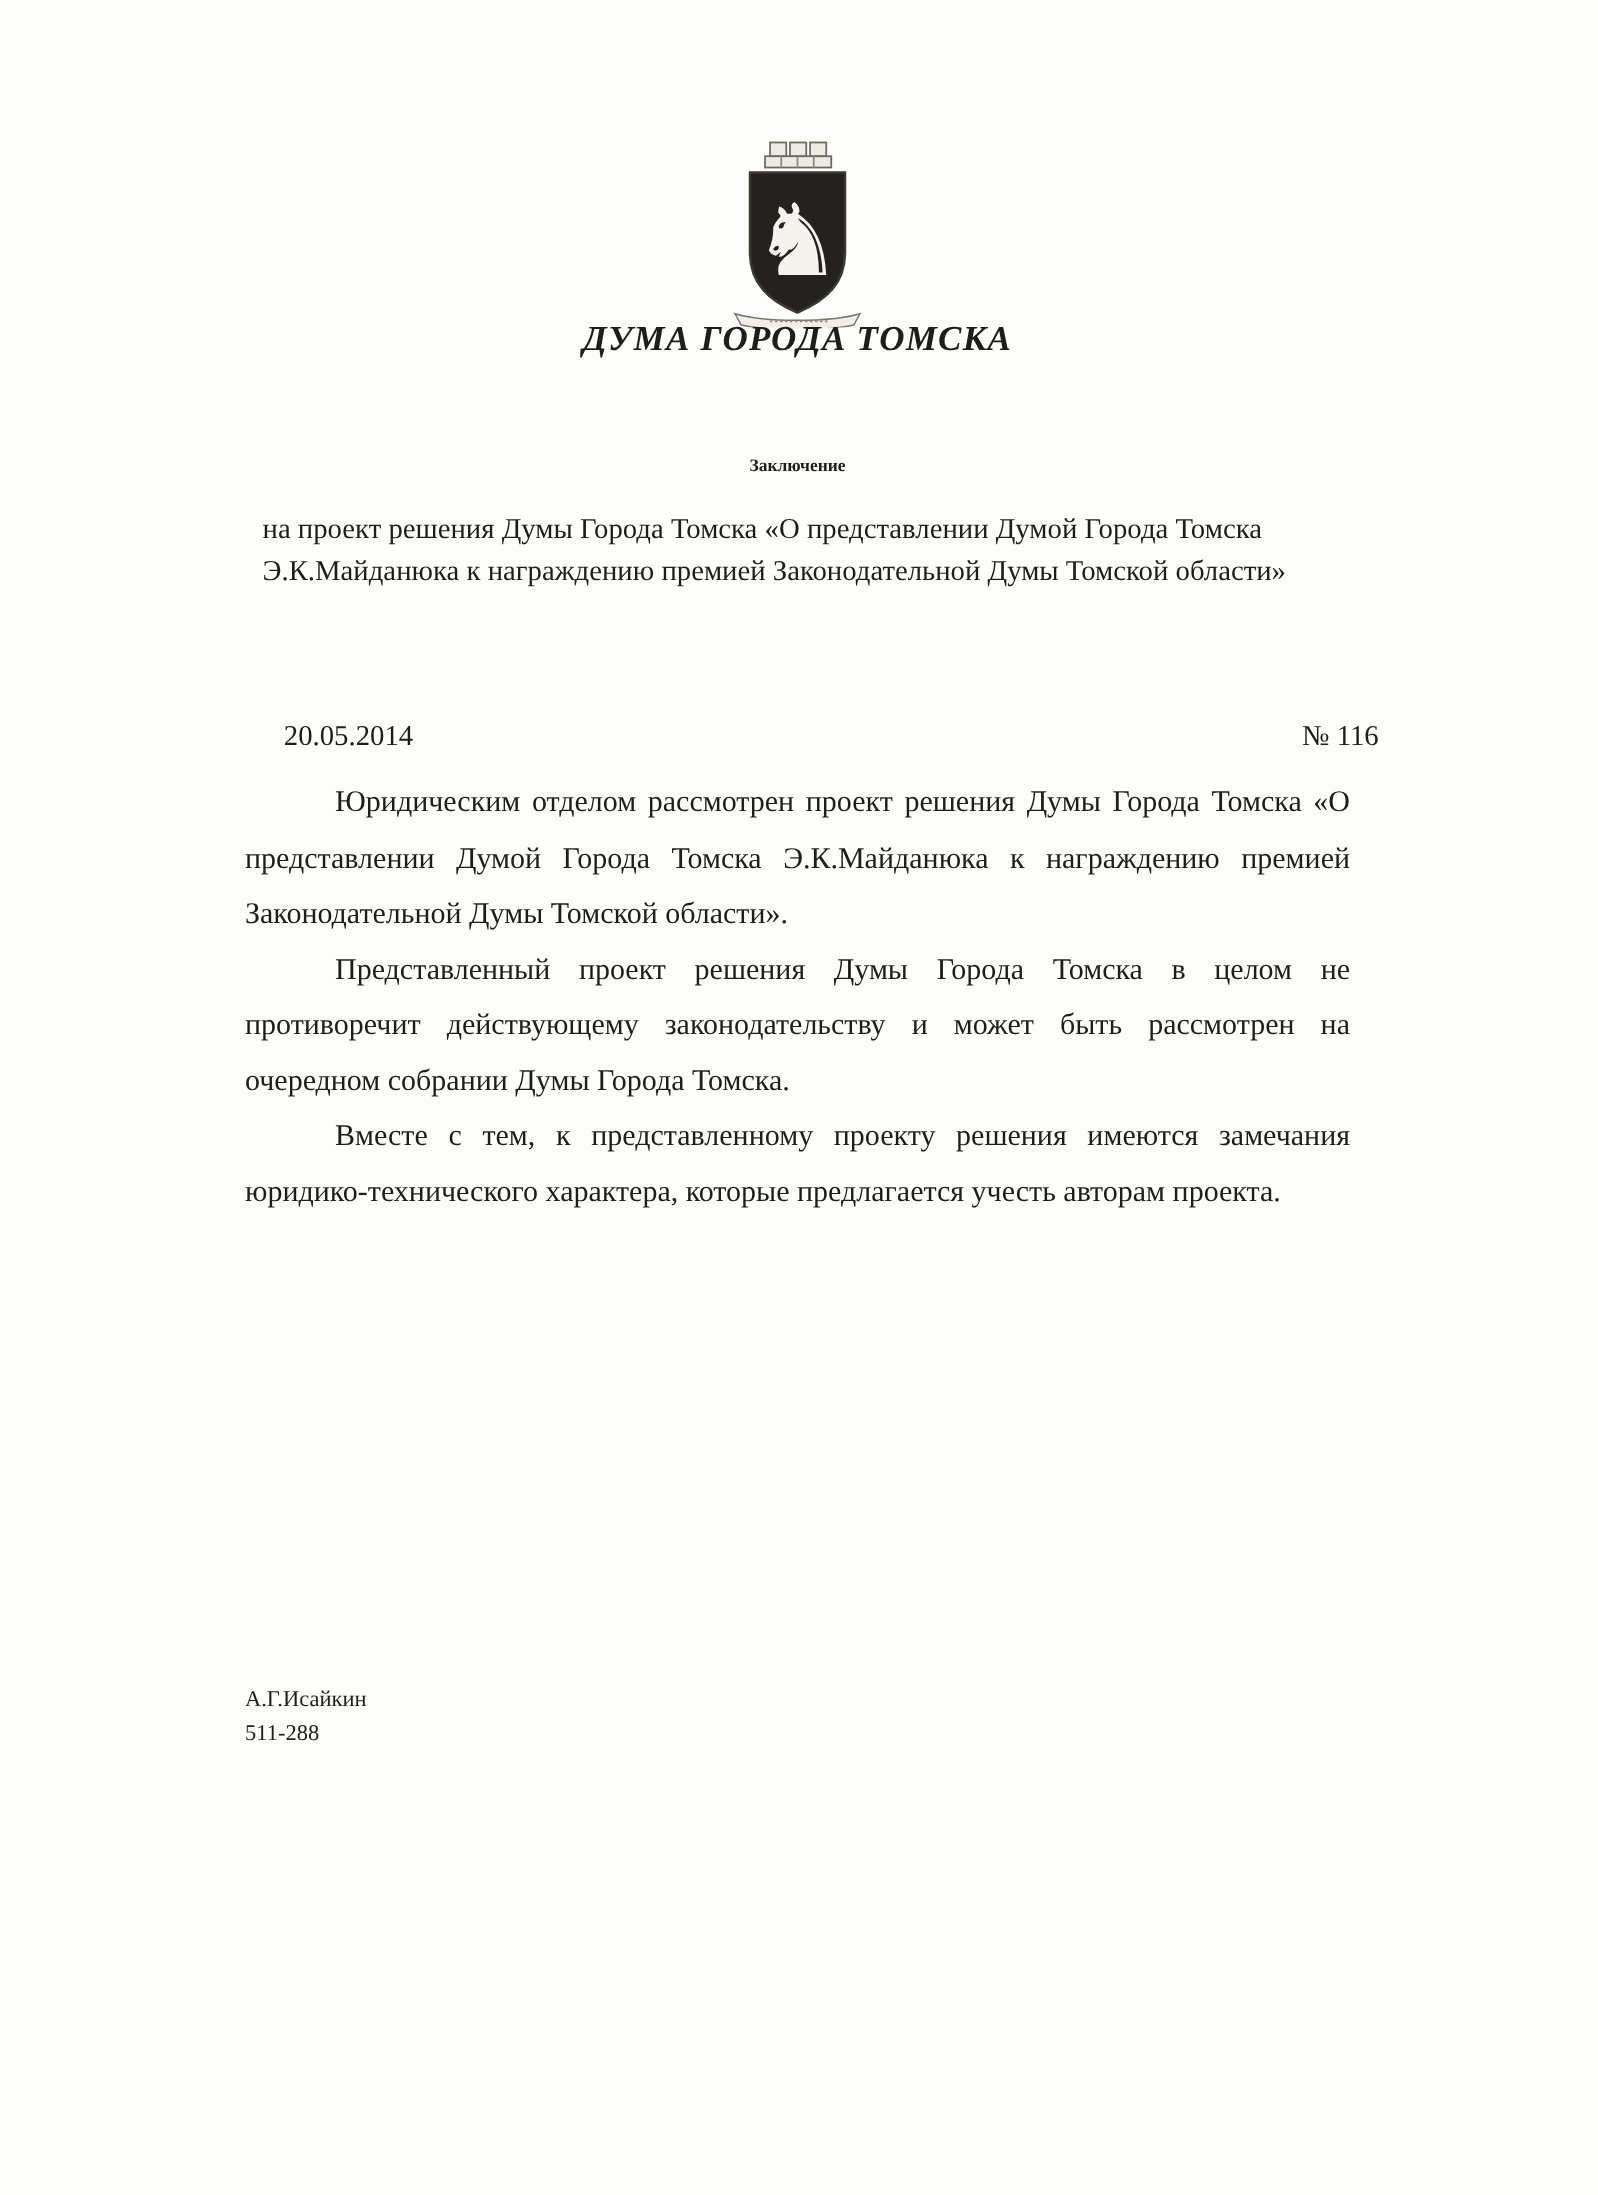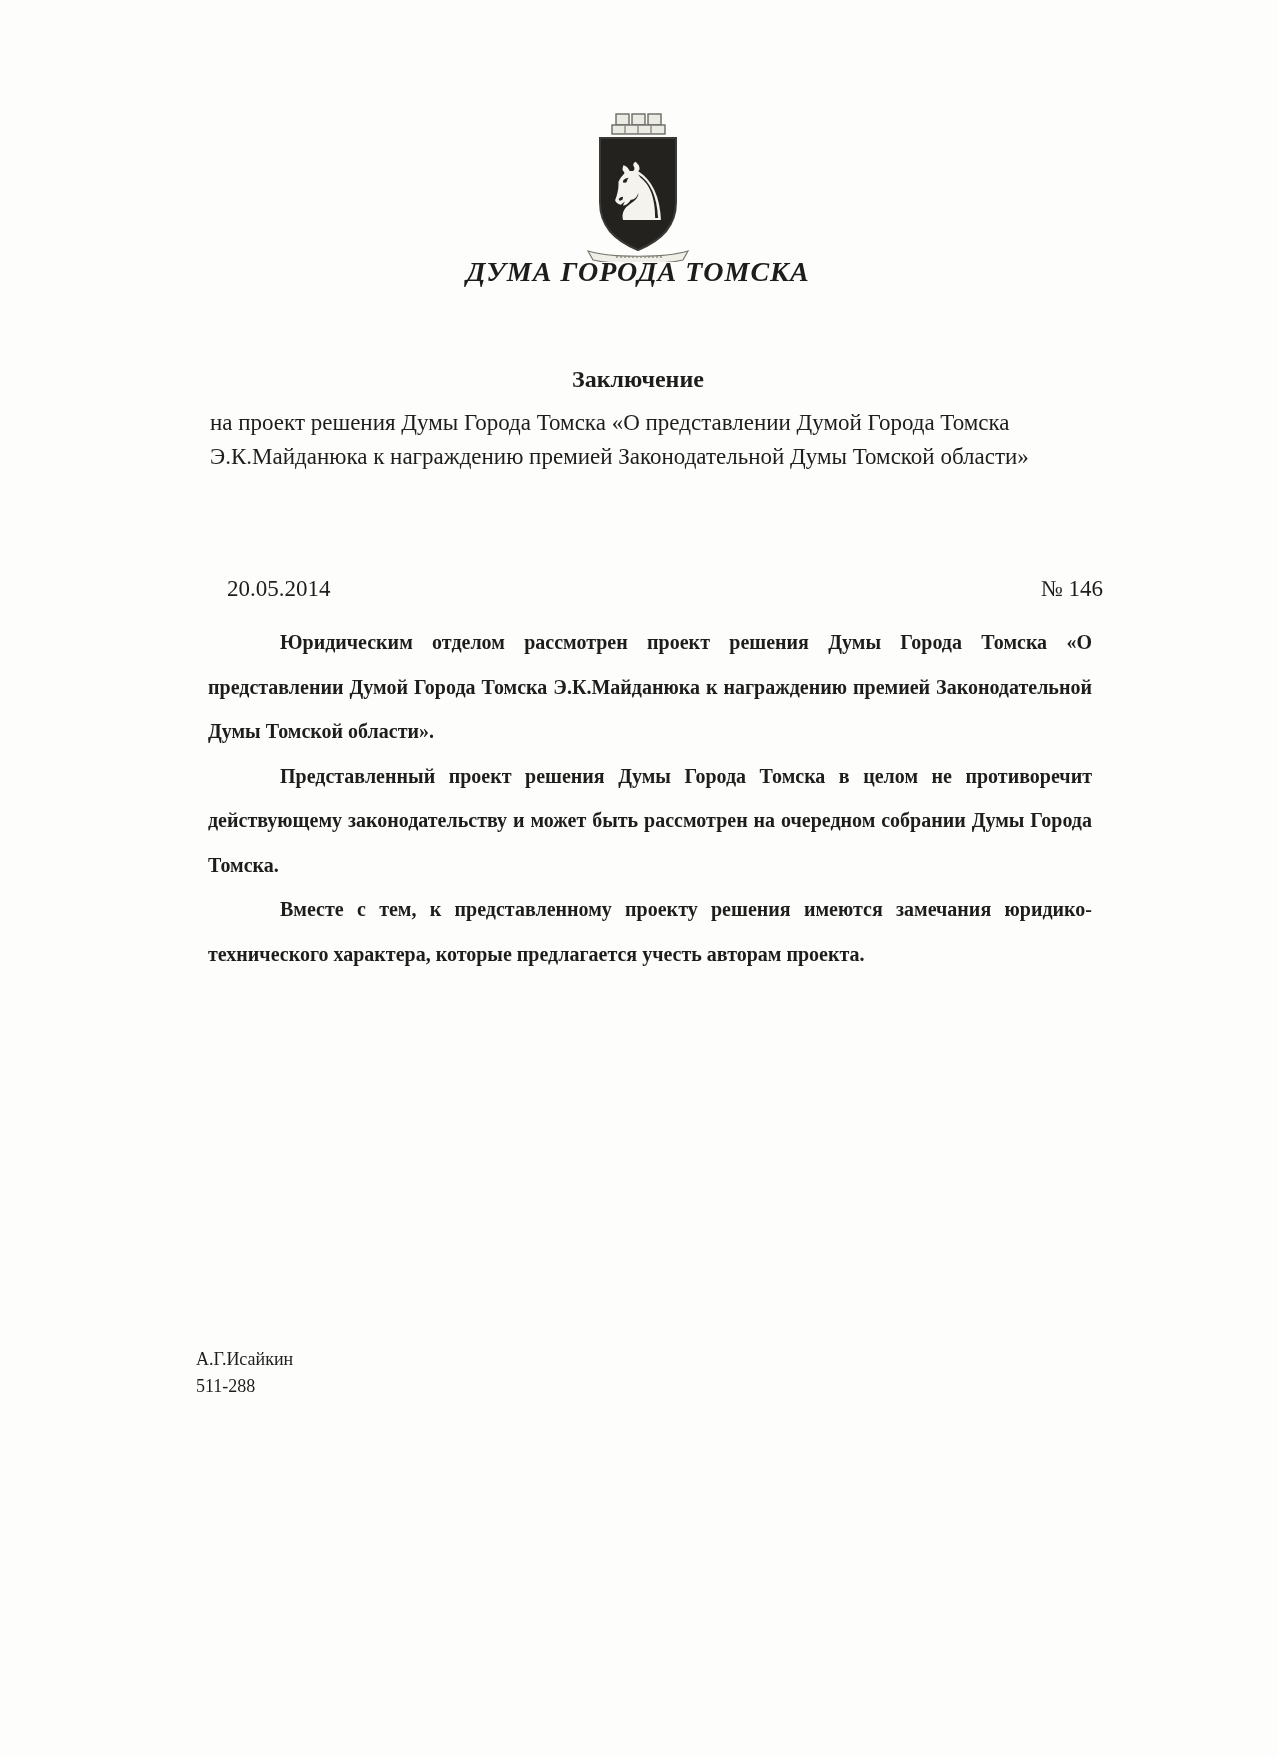--- a/index.html
+++ b/index.html
@@ -49,21 +49,21 @@
     font-size: 27px;
     letter-spacing: 0.5px;
   }
   .doc-type {
     position: absolute;
     top: 366px;
     left: 0;
     width: 100%;
     text-align: center;
     font-weight: bold;
-    font-size: 24px;
+    font-size: 14px;
   }
   .doc-title {
     position: absolute;
     top: 406px;
     left: 0;
     width: 100%;
     box-sizing: border-box;
     padding: 0 14px;
     text-align: left;
     font-weight: normal;
@@ -77,26 +77,25 @@
     width: 100%;
     display: flex;
     justify-content: space-between;
     font-size: 23px;
     margin-left: 31px;
   }
   .meta-number { padding-right: 8px; }
   .body-text {
     position: absolute;
     top: 620px;
-    left: 12px;
+    left: 0;
     width: 100%;
-    font-size: 20px;
+    font-size: 24px;
     line-height: 44.5px;
     text-align: justify;
-    font-weight: bold;
   }
   .body-text p { margin: 0; text-indent: 72px; }
   .sign-row {
     position: absolute;
     top: 1040px;
     left: 0;
     width: 100%;
     height: 90px;
     font-size: 23px;
   }
@@ -140,21 +139,21 @@
         <line x1="38" y1="147" x2="84" y2="147" stroke="#8d8d84" stroke-width="1.4" stroke-dasharray="2 2"></line>
       </svg>
     </div>
 
     <div class="org-name">ДУМА ГОРОДА ТОМСКА</div>
     <div class="doc-type">Заключение</div>
     <div class="doc-title">на проект решения Думы Города Томска «О представлении Думой Города Томска Э.К.Майданюка к награждению премией Законодательной Думы Томской области»</div>
 
     <div class="meta-row">
       <span class="meta-date">20.05.2014</span>
-      <span class="meta-number">№ 146</span>
+      <span class="meta-number">№ 116</span>
     </div>
 
     <div class="body-text">
       <p>Юридическим отделом рассмотрен проект решения Думы Города Томска «О представлении Думой Города Томска Э.К.Майданюка к награждению премией Законодательной Думы Томской области».</p>
       <p>Представленный проект решения Думы Города Томска в целом не противоречит действующему законодательству и может быть рассмотрен на очередном собрании Думы Города Томска.</p>
       <p>Вместе с тем, к представленному проекту решения имеются замечания юридико-технического характера, которые предлагается учесть авторам проекта.</p>
     </div>
 
 
     <div class="footer">

